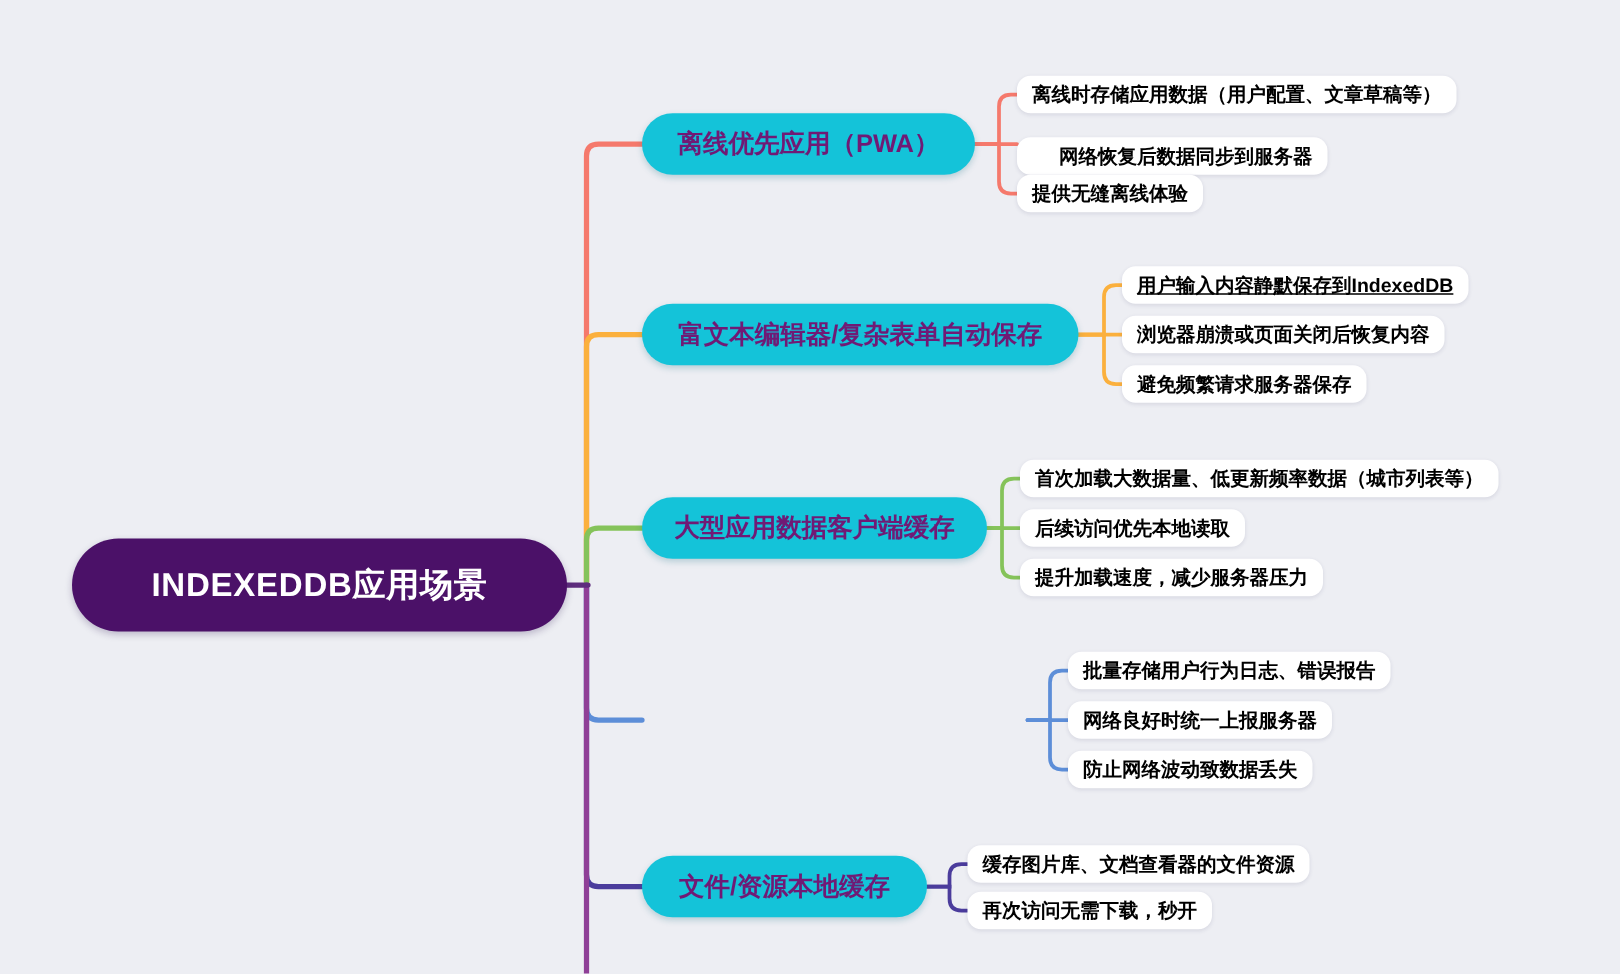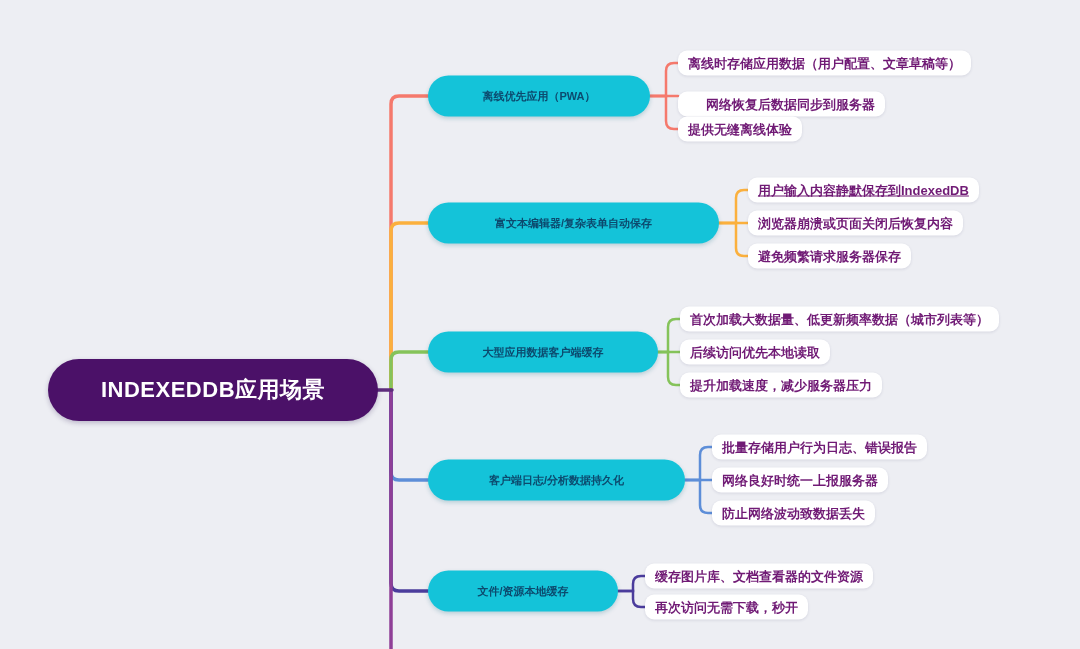--- a/index.html
+++ b/index.html
@@ -21,30 +21,30 @@
     border-radius: 31px;
     color: #ffffff;
     font-size: 22px; font-weight: 800; letter-spacing: .5px;
     display: flex; align-items: center; justify-content: center;
     box-shadow: 0 2px 5px rgba(40,20,80,.25);
   }
   .branch-node {
     height: 41px;
     background: #14c3d9;
     border-radius: 21px;
-    color: #0c4a6e;
-    font-size: 11px; font-weight: 700;
+    color: #701a75;
+    font-size: 17px; font-weight: 700;
     display: flex; align-items: center; justify-content: center;
     box-shadow: 0 2px 4px rgba(20,110,130,.25);
   }
   .leaf-node {
     height: 25px;
     background: #ffffff;
     border-radius: 9px;
-    color: #701a75;
+    color: #000000;
     font-size: 13px; font-weight: 700;
     padding: 0 10px;
     display: inline-flex; align-items: center;
     box-shadow: 0 1px 3px rgba(40,40,90,.12);
   }
 </style>
 </head>
 <body>
 
 <div class="canvas">
@@ -77,21 +77,20 @@
 
     <path d="M 618,591 H 633 V 584 Q 633,576 641,576 H 645" stroke="#4b3c9c" stroke-width="2.5"></path>
     <path d="M 618,591 H 633 V 599 Q 633,607 641,607 H 645" stroke="#4b3c9c" stroke-width="2.5"></path>
   </svg>
 
   <div class="node root-node" style="left:48px; top:390px;text-align:right;">INDEXEDDB应用场景</div>
 
   <div class="node branch-node" style="left:428px; top:96px; width:222px;">离线优先应用（PWA）</div>
   <div class="node branch-node" style="left:428px; top:223px; width:291px;">富文本编辑器/复杂表单自动保存</div>
   <div class="node branch-node" style="left:428px; top:352px; width:230px;">大型应用数据客户端缓存</div>
-  <div class="node branch-node" style="left:428px; top:480px; width:257px;">客户端日志/分析数据持久化</div>
   <div class="node branch-node" style="left:428px; top:591px; width:190px;">文件/资源本地缓存</div>
 
   <div class="node leaf-node" style="left:678px; top:63px;">离线时存储应用数据（用户配置、文章草稿等）</div>
   <div class="node leaf-node" style="left:678px; top:104px;padding-left:28px;">网络恢复后数据同步到服务器</div>
   <div class="node leaf-node" style="left:678px; top:129px;">提供无缝离线体验</div>
 
   <div class="node leaf-node" style="left:748px; top:190px;text-decoration:underline;">用户输入内容静默保存到IndexedDB</div>
   <div class="node leaf-node" style="left:748px; top:223px;">浏览器崩溃或页面关闭后恢复内容</div>
   <div class="node leaf-node" style="left:748px; top:256px;">避免频繁请求服务器保存</div>
 

